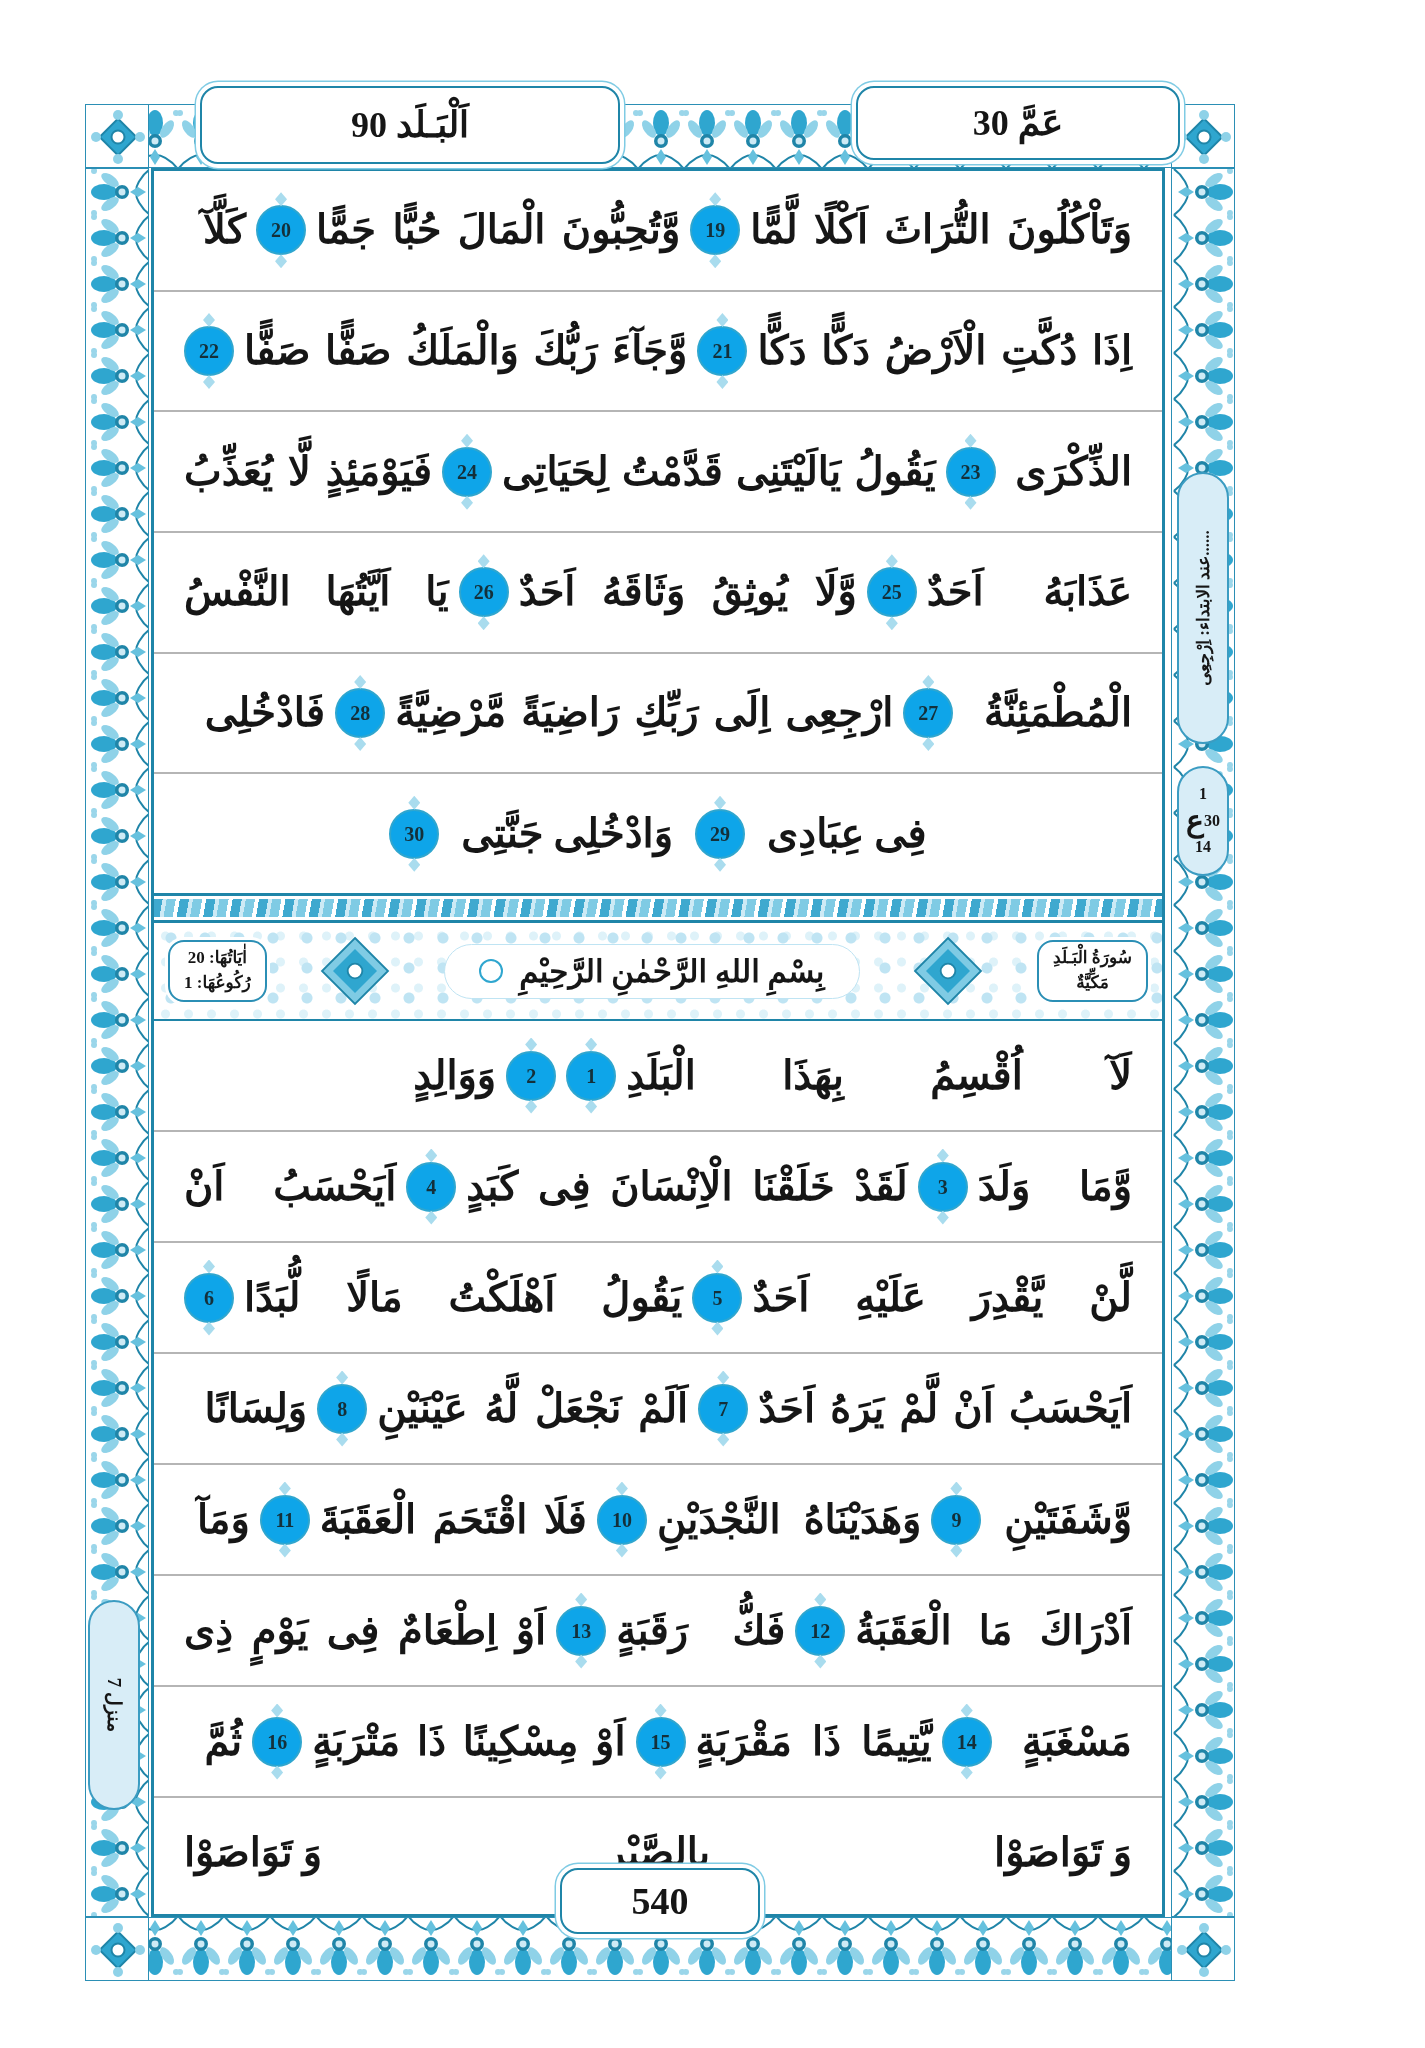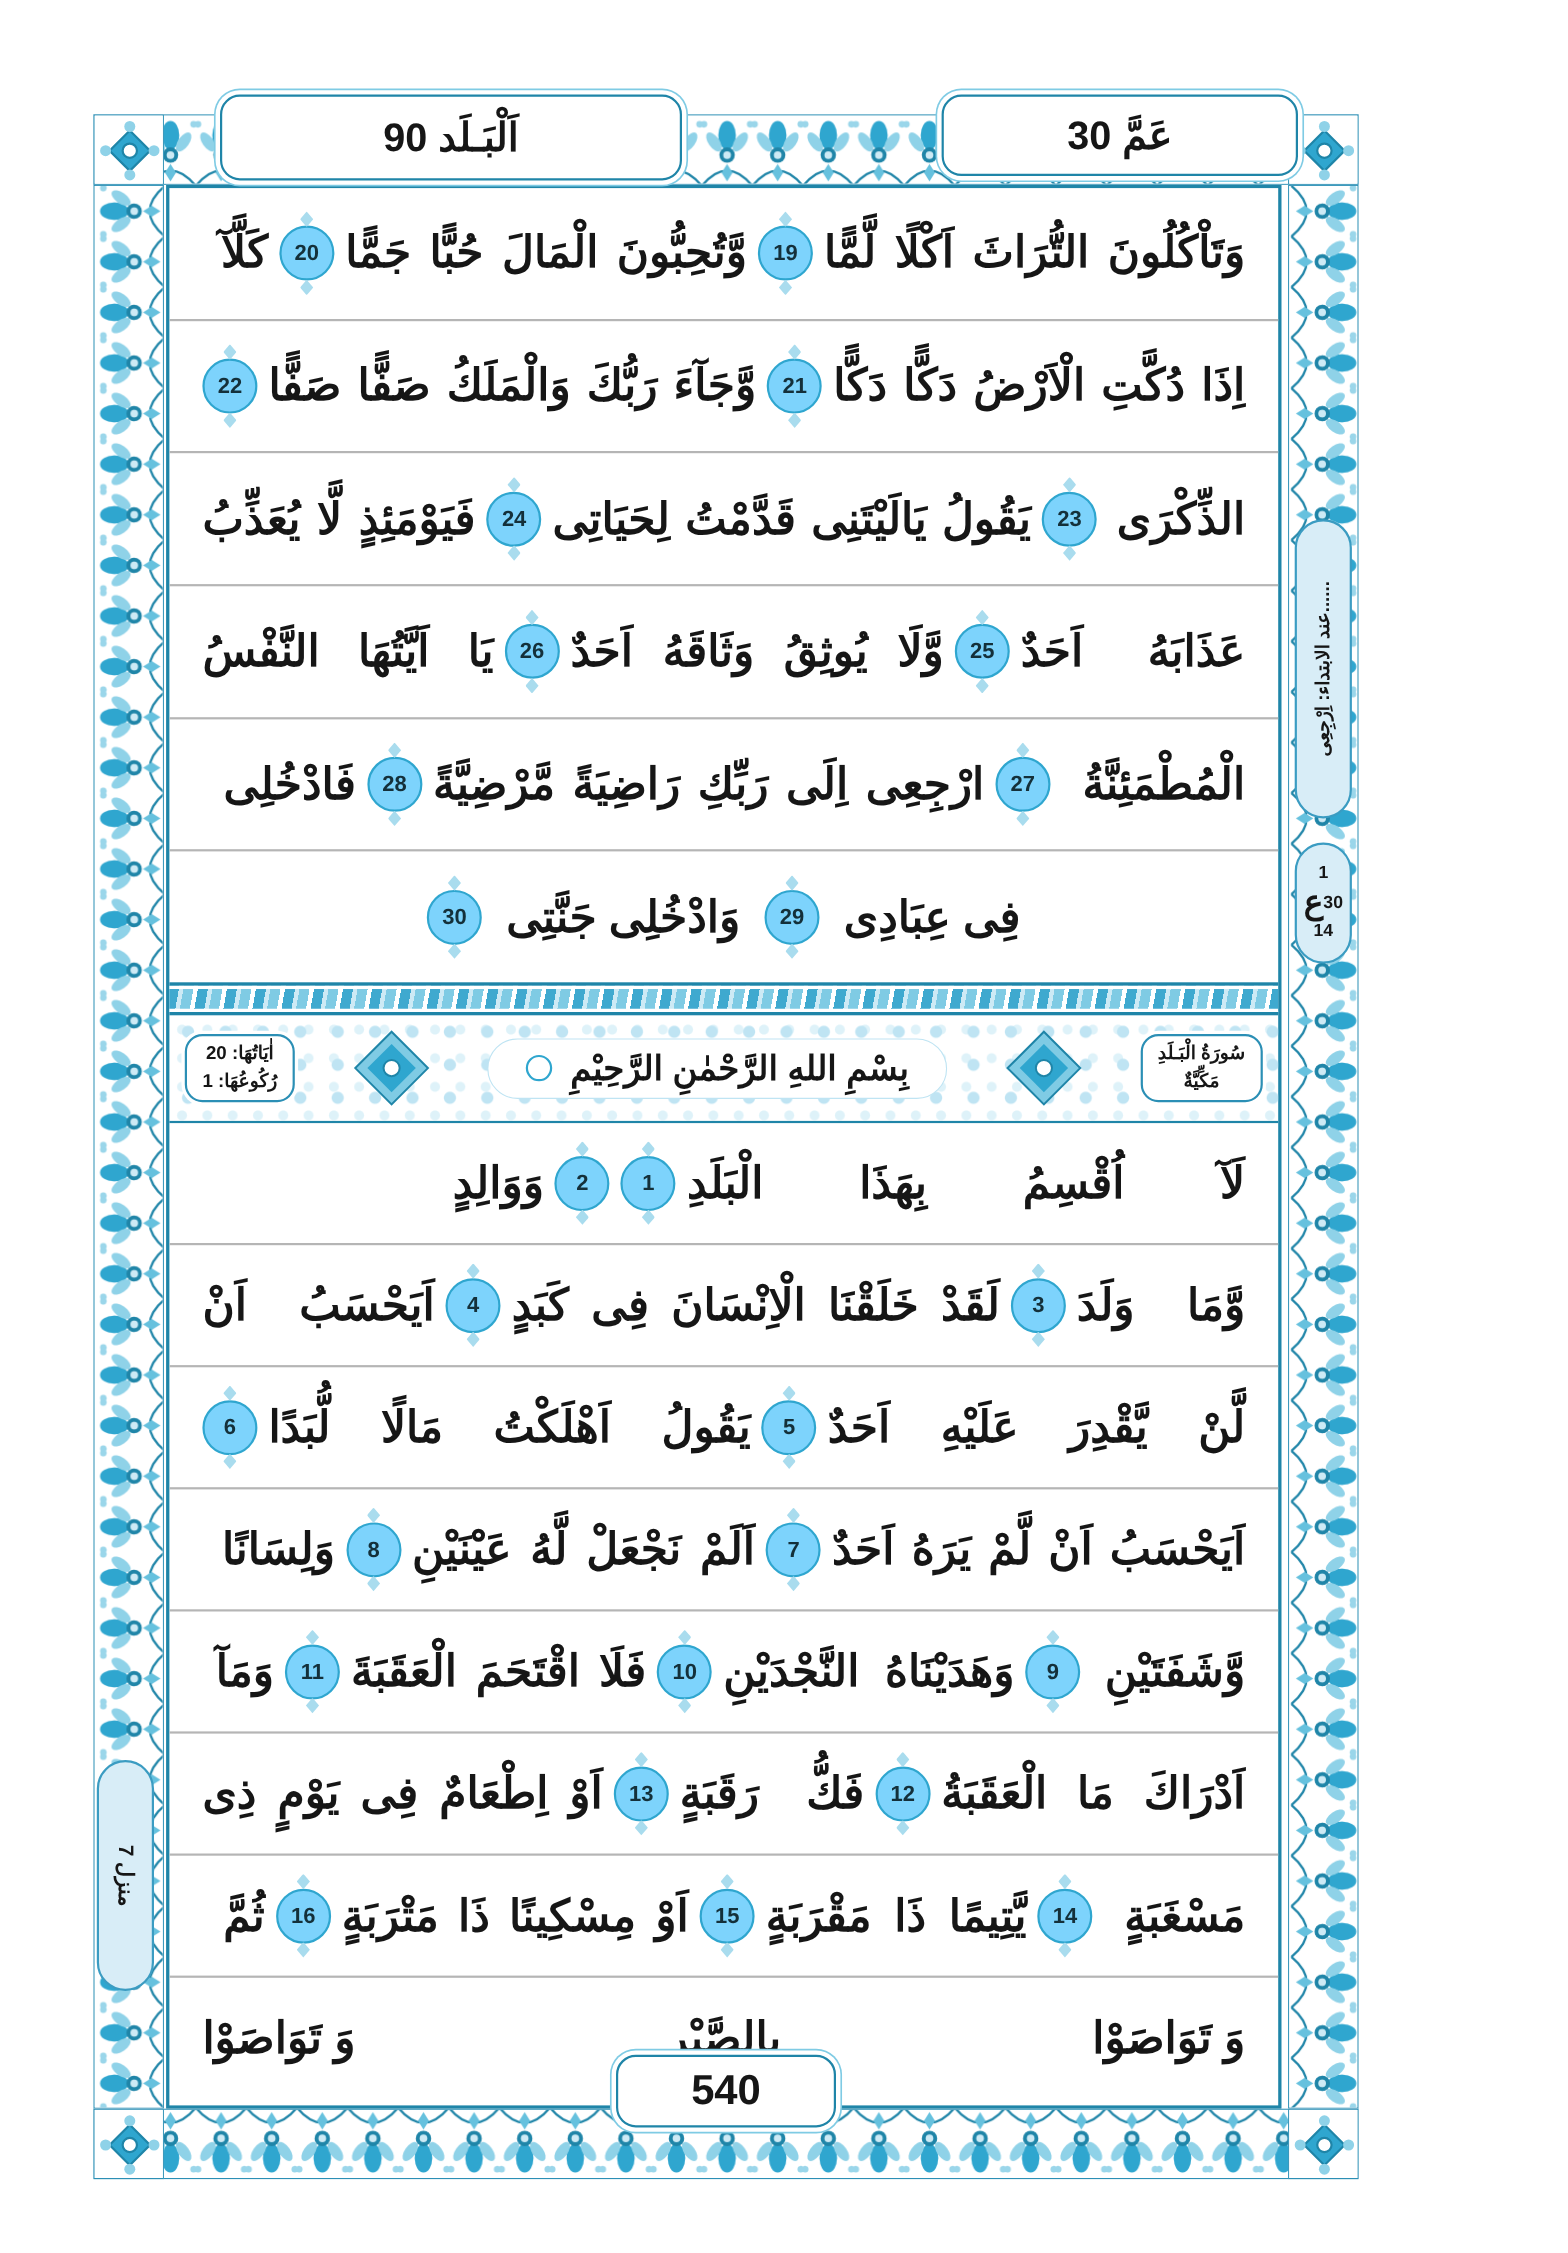--- a/index.html
+++ b/index.html
@@ -1,36 +1,36 @@
 <!DOCTYPE html>
 <html lang="ar"><head>
 <meta charset="utf-8">
 <style>
   html,body{margin:0;padding:0;background:#ffffff;}
   .page{position:relative;width:1425px;height:2048px;background:#fff;overflow:hidden;
-        font-family:Liberation Sans, sans-serif;color:#161616;}
+        font-family:Liberation Serif, serif;color:#161616;}
   .band{position:absolute;box-sizing:border-box;border:1.5px solid #2b8fb5;background:#fff;}
   .corner{position:absolute;box-sizing:border-box;border:1.5px solid #2b8fb5;background:#fff;}
   .flip-y{transform:scaleY(-1);}
 
   
   .content{position:absolute;left:151px;top:168px;width:1014px;height:1749px;
            box-sizing:border-box;background:#fff;border:3px solid #1f85a8;}
   .section{display:flex;flex-direction:column;}
   #s1{height:722px;}
   #s2{height:886px;}
   .line{flex:1;display:flex;direction:rtl;align-items:center;gap:10px;
         padding:0 30px;font-size:40px;font-weight:bold;line-height:1.5;
         justify-content:space-between;overflow:visible;}
   .line:not(:first-child){border-top:2px solid #b5b5b5;}
   .line .t{flex:1 1 auto;display:block;text-align:center;text-align-last:justify;}
   .line.center{justify-content:center;gap:22px;}
   .line.center .t, .line.spread .t{flex:0 0 auto;text-align-last:auto;}
   .badge{position:relative;flex:0 0 auto;width:46px;height:46px;border:2.5px solid #2fa6cf;
-         border-radius:50%;background:#7dd3fc;display:flex;align-items:center;justify-content:center;}
+         border-radius:50%;background:#0ea5e9;display:flex;align-items:center;justify-content:center;}
   .badge::before,.badge::after{content:"";position:absolute;left:50%;margin-left:-6px;width:12px;height:14px;
          background:#a9dcee;clip-path:polygon(50% 0,100% 50%,50% 100%,0 50%);}
   .badge::before{top:-15px;} .badge::after{bottom:-15px;}
   .bn{font-size:20px;font-weight:bold;color:#14303a;}
 
   
   .rope{height:30px;box-sizing:border-box;border-top:3px solid #1f85a8;border-bottom:3px solid #1f85a8;
         background:repeating-linear-gradient(100deg,#3fa9cf 0 9px,#cdeaf5 9px 13px,#7fcbe4 13px 22px,#ffffff 22px 26px);
         box-shadow:inset 0 3px 0 #fff, inset 0 -3px 0 #fff;}
 

